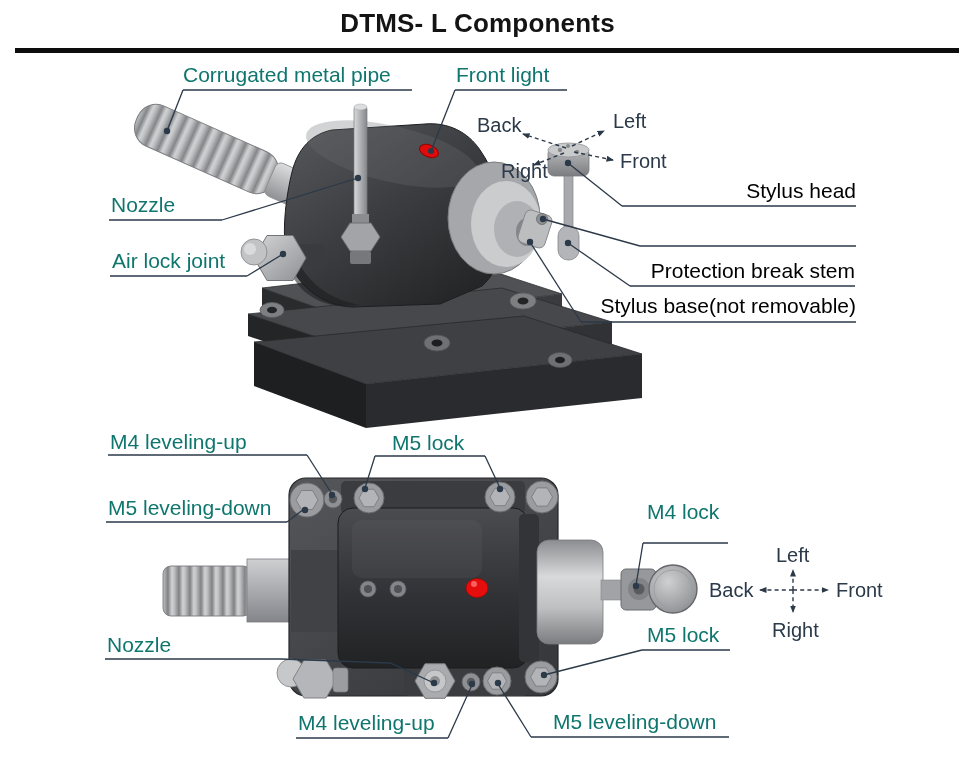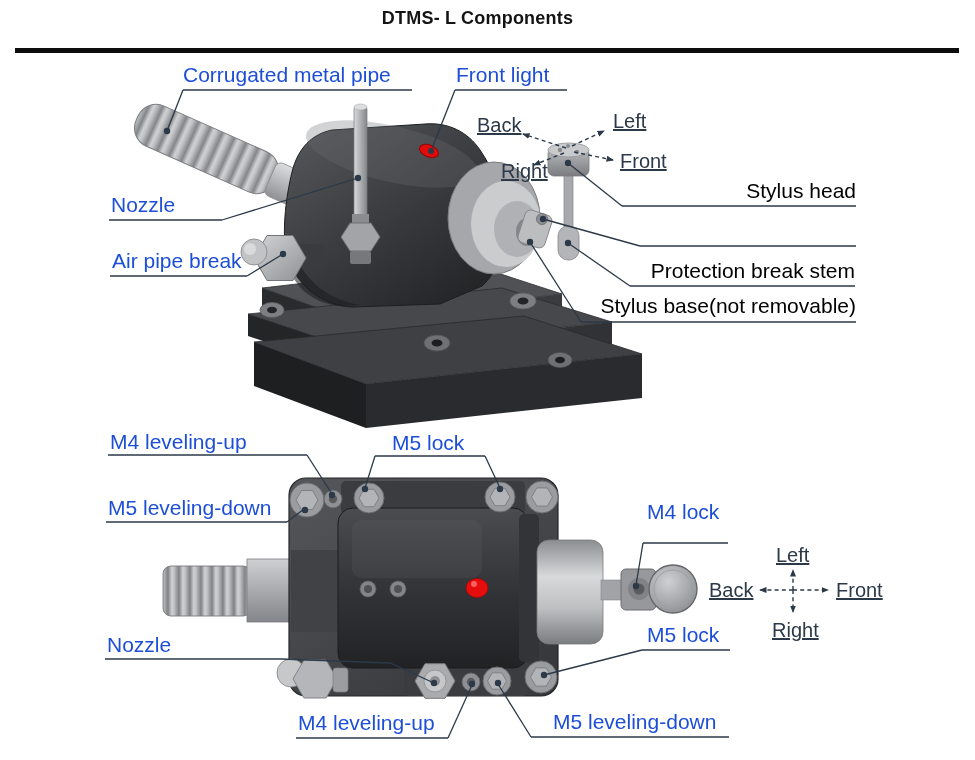--- a/index.html
+++ b/index.html
@@ -1,24 +1,24 @@
 <!DOCTYPE html>
 <html><head>
 <meta charset="utf-8">
 <style>
   html,body{margin:0;padding:0;background:#ffffff;}
   .page{position:relative;width:975px;height:760px;background:#ffffff;overflow:hidden;
         font-family:"Liberation Sans", sans-serif;}
   .title{position:absolute;left:0;top:8px;width:955px;text-align:center;
-         font-size:18px;font-weight:bold;color:#141414;letter-spacing:0.2px;}
+         font-size:26px;font-weight:bold;color:#141414;letter-spacing:0.2px;}
   .divider{position:absolute;left:15px;top:48px;width:944px;height:5px;background:#0d0d0d;}
   svg.canvas{position:absolute;left:0;top:0;}
-  .lbl{position:absolute;font-size:21px;color:#1d4ed8;white-space:nowrap;line-height:1.1;}
+  .lbl{position:absolute;font-size:21px;color:#0f766e;white-space:nowrap;line-height:1.1;}
   .lbl-r{position:absolute;font-size:21px;color:#000000;white-space:nowrap;line-height:1.1;text-align:right;}
-  .dir{position:absolute;font-size:20px;color:#2b3949;white-space:nowrap;line-height:1.1;text-decoration:underline;}
+  .dir{position:absolute;font-size:20px;color:#2b3949;white-space:nowrap;line-height:1.1;}
 </style>
 </head>
 <body>
 
 <div class="page">
 
   <div class="title">DTMS- L Components</div>
   <div class="divider"></div>
 
   <svg class="canvas" width="975" height="760" viewBox="0 0 975 760">
@@ -303,21 +303,21 @@
         <circle cx="434" cy="683" r="3.2"></circle>
           <circle cx="472" cy="684" r="3.2"></circle>
         <circle cx="498" cy="683" r="3.2"></circle>
       </g>
     </g>
   </svg>
 
   <div class="lbl" style="left:183px;top:63px">Corrugated metal pipe</div>
   <div class="lbl" style="left:456px;top:63px">Front light</div>
   <div class="lbl" style="left:111px;top:193px">Nozzle</div>
-  <div class="lbl" style="left:112px;top:249px">Air pipe break</div>
+  <div class="lbl" style="left:112px;top:249px">Air lock joint</div>
   <div class="lbl-r" style="right:119px;top:179px">Stylus head</div>
   <div class="lbl-r" style="right:120px;top:259px">Protection break stem</div>
   <div class="lbl-r" style="right:119px;top:294px">Stylus base(not removable)</div>
 
   <div class="dir" style="left:477px;top:114px">Back</div>
   <div class="dir" style="left:613px;top:110px">Left</div>
   <div class="dir" style="left:501px;top:160px">Right</div>
   <div class="dir" style="left:620px;top:150px">Front</div>
 
   <div class="lbl" style="left:110px;top:430px">M4 leveling-up</div>

